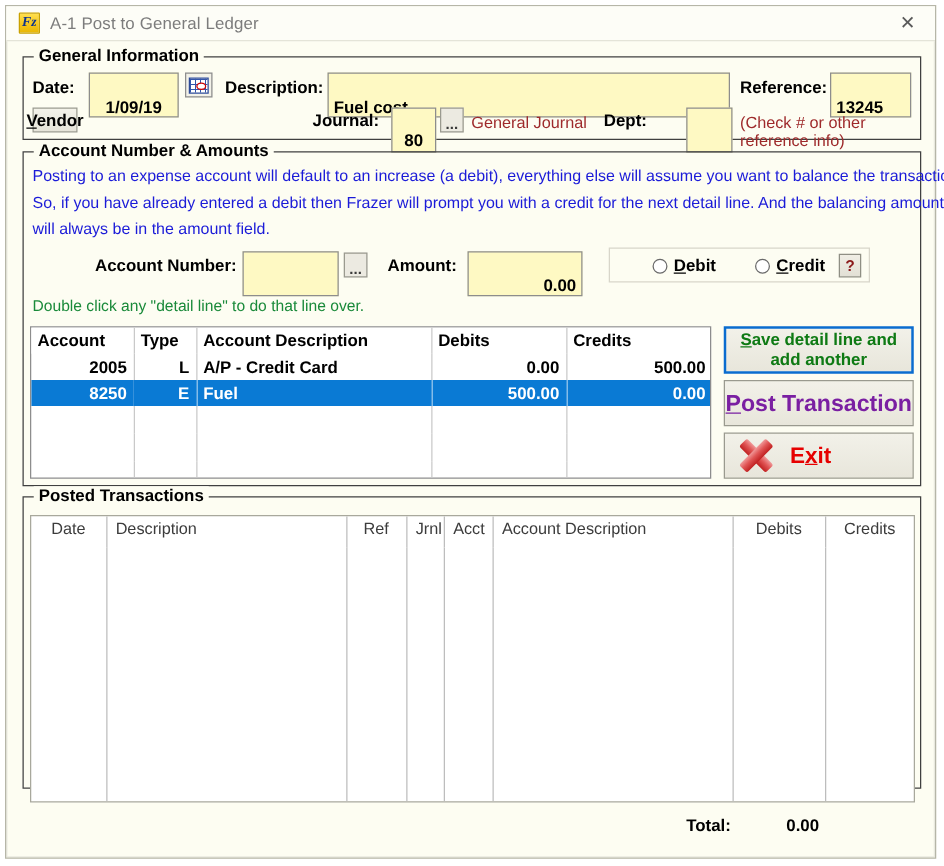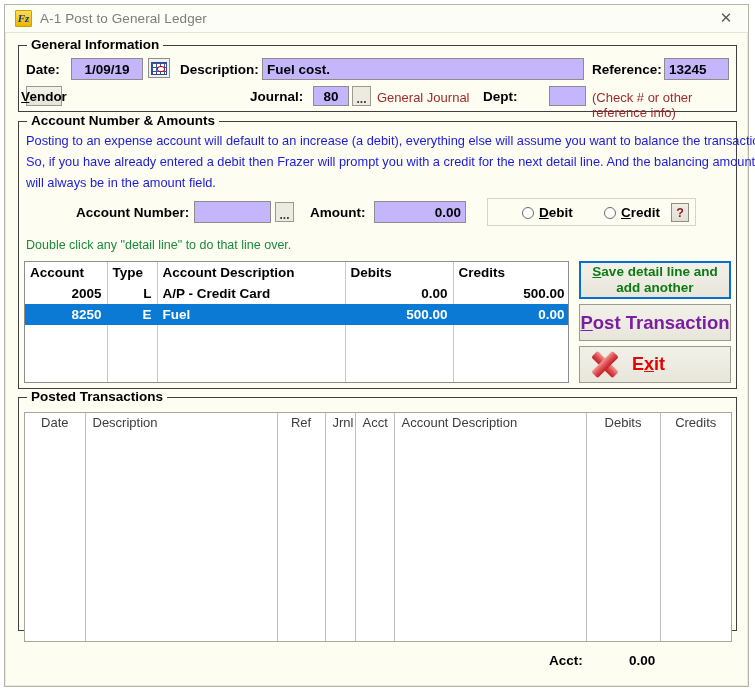--- a/index.html
+++ b/index.html
@@ -40,23 +40,23 @@
   
   .group{position:absolute;box-sizing:border-box;border:1px solid #404040;}
   .group > .legend{
     position:absolute;top:-9px;left:8px;background:#fdfdf2;
     padding:0 4px;font-weight:bold;font-size:13.5px;color:#000;
     white-space:nowrap;
   }
   
   .lbl{font-weight:bold;font-size:13.5px;color:#000;white-space:nowrap;}
   .inp{
-    background:#c4b5fd;border:1px solid #8d8d8d;box-sizing:border-box;
+    background:#fef9c3;border:1px solid #8d8d8d;box-sizing:border-box;
     font-family:"Liberation Sans",sans-serif;font-size:13.5px;font-weight:bold;
-    color:#000;padding:1px 4px;height:22px;line-height:19px;
+    color:#000;padding:17px 4px;height:22px;line-height:19px;
   }
   .inp.center{text-align:center;}
   .inp.right{text-align:right;}
   .redtxt{color:#9e2a2b;font-size:13px;}
   .dots{
     width:19px;height:20px;background:#eceae1;border:1px solid #9a9a8f;
     box-sizing:border-box;font-size:12px;font-weight:bold;color:#3a3a3a;
     display:flex;align-items:flex-end;justify-content:center;
     line-height:9px;padding-bottom:1px;
   }
@@ -322,17 +322,17 @@
             <td></td>
             <td></td>
             <td></td>
             <td></td>
             <td style="border-right:none"></td>
           </tr>
         </tbody>
       </table>
     </div>
 
-    <div class="totalrow" style="left:530px;top:255px;">Acct:</div>
+    <div class="totalrow" style="left:530px;top:255px;">Total:</div>
     <div class="totalrow" style="left:610px;top:255px;">0.00</div>
   </div>
 
 </div>
 
 </body></html>

